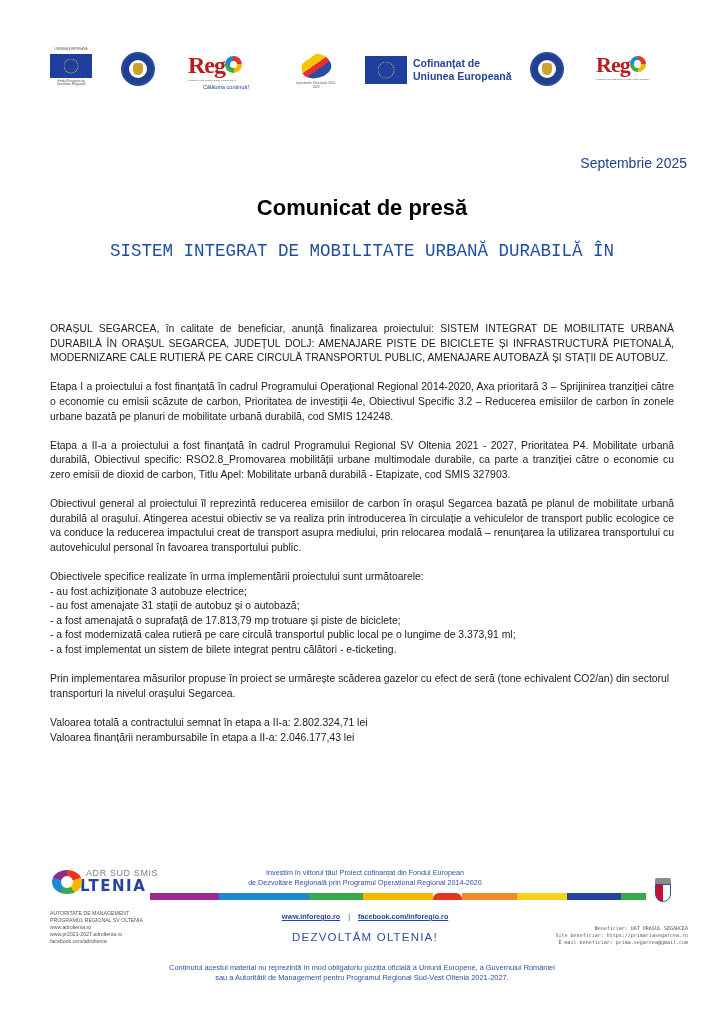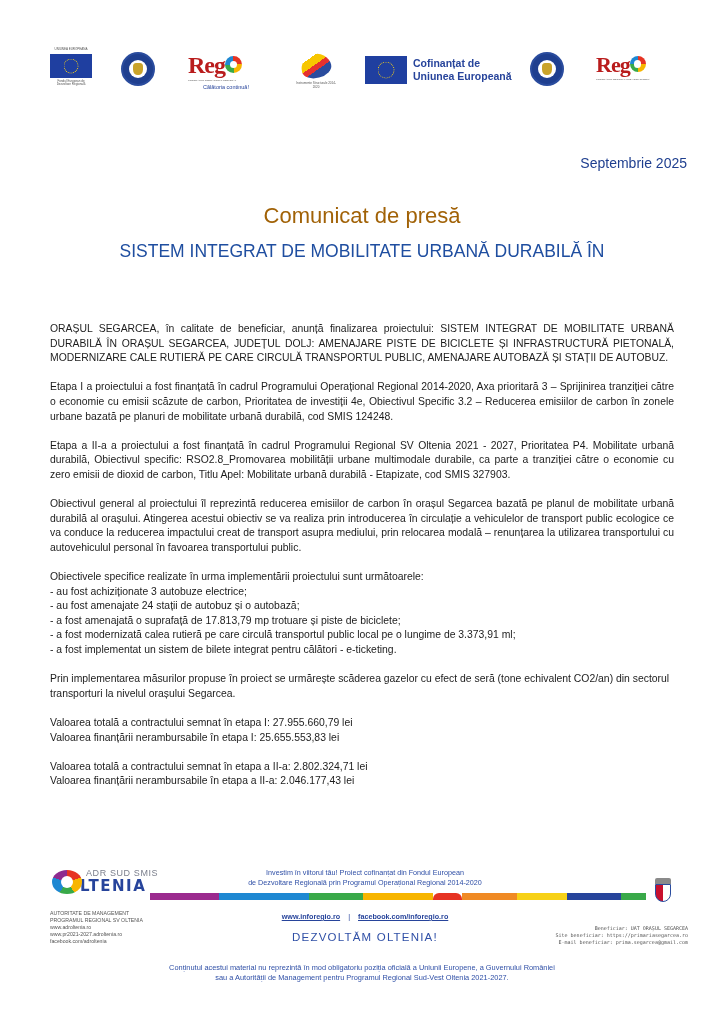--- a/index.html
+++ b/index.html
@@ -16,22 +16,22 @@
   .gov-seal .inner { width: 62%; height: 62%; border-radius: 50%; background: #ffffff; display: flex; align-items: center; justify-content: center; }
   .gov-seal .eagle { width: 55%; height: 65%; background: #c9a32a; border-radius: 30% 30% 45% 45%; }
   .regio-word { font-family: Liberation Serif, serif; font-weight: bold; color: #b91c1c; letter-spacing: -1px; }
   .regio-ring { display: inline-block; border-radius: 50%; background: conic-gradient(#e63323 0 25%, #f7b500 25% 50%, #39a949 50% 75%, #1e88d2 75% 100%); position: relative; vertical-align: baseline; }
   .regio-ring::after { content: ""; position: absolute; left: 28%; top: 28%; width: 44%; height: 44%; border-radius: 50%; background: #fff; }
   .cofin-text { font-family: "Liberation Sans", sans-serif; font-weight: bold; font-size: 10.5px; color: #27449b; line-height: 13px; }
   .is-logo .swoosh { width: 30px; height: 24px; margin: 0 auto; border-radius: 50% 50% 50% 50% / 60% 60% 40% 40%; background: linear-gradient(160deg, #ffffff 0 20%, #f7c600 20% 45%, #e5312f 45% 62%, #2a4c9e 62% 100%); transform: rotate(-15deg); }
 
   
   .date { position: absolute; top: 155px; right: 37px; font-family: "Liberation Sans", sans-serif; font-size: 14px; color: #1f3f8f; }
-  .main-title { position: absolute; top: 195px; left: 0; width: 724px; text-align: center; font-family: "Liberation Sans", sans-serif; font-weight: normal; font-size: 22px; color: #a16207; margin-top: 8px; }
-  .subtitle { position: absolute; top: 240px; left: 0; width: 724px; text-align: center; font-family: Liberation Sans, sans-serif; font-size: 17.5px; line-height: 22px; color: #1f4ea0; }
+  .main-title { position: absolute; top: 195px; left: 0; width: 724px; text-align: center; font-family: "Liberation Sans", sans-serif; font-weight: bold; font-size: 22px; color: #000000; }
+  .subtitle { position: absolute; top: 240px; left: 0; width: 724px; text-align: center; font-family: Liberation Mono, monospace; font-size: 17.5px; line-height: 22px; color: #1f4ea0; }
 
   
   .body { position: absolute; top: 322px; left: 50px; width: 624px; font-family: Liberation Sans, sans-serif; font-size: 10.4px; line-height: 14.6px; color: #1c1c1c; }
   .body p { margin-bottom: 14.6px; }
   .justify { text-align: justify; }
   .body .line { display: block; }
 
   
   .footer-stripes { position: absolute; top: 893px; left: 150px; width: 496px; height: 7px; display: flex; }
   .footer-stripes span { display: block; height: 100%; }
@@ -114,30 +114,26 @@
 </div>
 
 <div class="body">
   <p class="justify">ORAȘUL SEGARCEA, în calitate de beneficiar, anunță finalizarea proiectului: SISTEM INTEGRAT DE MOBILITATE URBANĂ DURABILĂ ÎN ORAȘUL SEGARCEA, JUDEȚUL DOLJ: AMENAJARE PISTE DE BICICLETE ȘI INFRASTRUCTURĂ PIETONALĂ, MODERNIZARE CALE RUTIERĂ PE CARE CIRCULĂ TRANSPORTUL PUBLIC, AMENAJARE AUTOBAZĂ ȘI STAȚII DE AUTOBUZ.</p>
   <p class="justify">Etapa I a proiectului a fost finanțată în cadrul Programului Operațional Regional 2014-2020, Axa prioritară 3 – Sprijinirea tranziției către o economie cu emisii scăzute de carbon, Prioritatea de investiții 4e, Obiectivul Specific 3.2 – Reducerea emisiilor de carbon în zonele urbane bazată pe planuri de mobilitate urbană durabilă, cod SMIS 124248.</p>
   <p class="justify">Etapa a II-a a proiectului a fost finanțată în cadrul Programului Regional SV Oltenia 2021 - 2027, Prioritatea P4. Mobilitate urbană durabilă, Obiectivul specific: RSO2.8_Promovarea mobilității urbane multimodale durabile, ca parte a tranziției către o economie cu zero emisii de dioxid de carbon, Titlu Apel: Mobilitate urbană durabilă - Etapizate, cod SMIS 327903.</p>
   <p class="justify">Obiectivul general al proiectului îl reprezintă reducerea emisiilor de carbon în orașul Segarcea bazată pe planul de mobilitate urbană durabilă al orașului. Atingerea acestui obiectiv se va realiza prin introducerea în circulație a vehiculelor de transport public ecologice ce va conduce la reducerea impactului creat de transport asupra mediului, prin relocarea modală – renunțarea la utilizarea transportului cu autovehiculul personal în favoarea transportului public.</p>
   <p>
     <span class="line">Obiectivele specifice realizate în urma implementării proiectului sunt următoarele:</span>
     <span class="line">- au fost achiziționate 3 autobuze electrice;</span>
-    <span class="line">- au fost amenajate 24 stații de autobuz și o autobază;</span>
+    <span class="line">- au fost amenajate 31 stații de autobuz și o autobază;</span>
     <span class="line">- a fost amenajată o suprafață de 17.813,79 mp trotuare și piste de biciclete;</span>
     <span class="line">- a fost modernizată calea rutieră pe care circulă transportul public local pe o lungime de 3.373,91 ml;</span>
     <span class="line">- a fost implementat un sistem de bilete integrat pentru călători - e-ticketing.</span>
   </p>
   <p>Prin implementarea măsurilor propuse în proiect se urmărește scăderea gazelor cu efect de seră (tone echivalent CO2/an) din sectorul transporturi la nivelul orașului Segarcea.</p>
-  <p>
-    <span class="line">Valoarea totală a contractului semnat în etapa I: 27.955.660,79 lei</span>
-    <span class="line">Valoarea finanțării nerambursabile în etapa I: 25.655.553,83 lei</span>
-  </p>
   <p>
     <span class="line">Valoarea totală a contractului semnat în etapa a II-a: 2.802.324,71 lei</span>
     <span class="line">Valoarea finanțării nerambursabile în etapa a II-a: 2.046.177,43 lei</span>
   </p>
 </div>
 
 <div class="adr-logo">
   <div class="adr-emblem"></div>
   <div class="adr-top">ADR SUD SMIS</div>
   <div class="adr-main">LTENIA</div>

